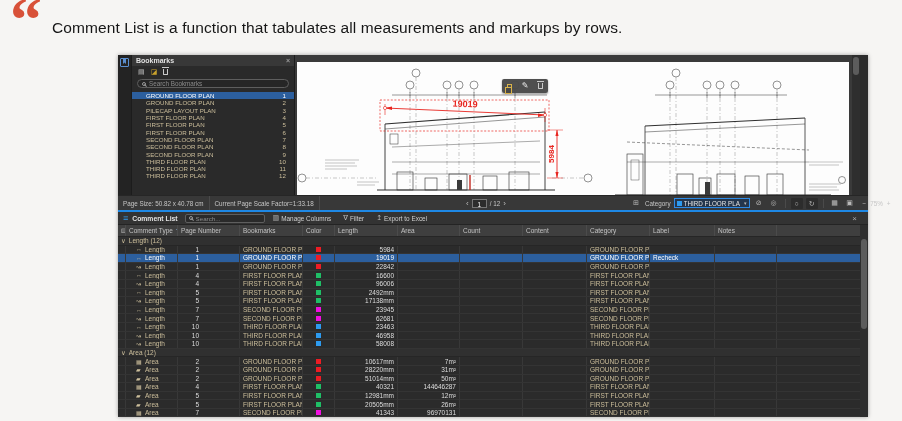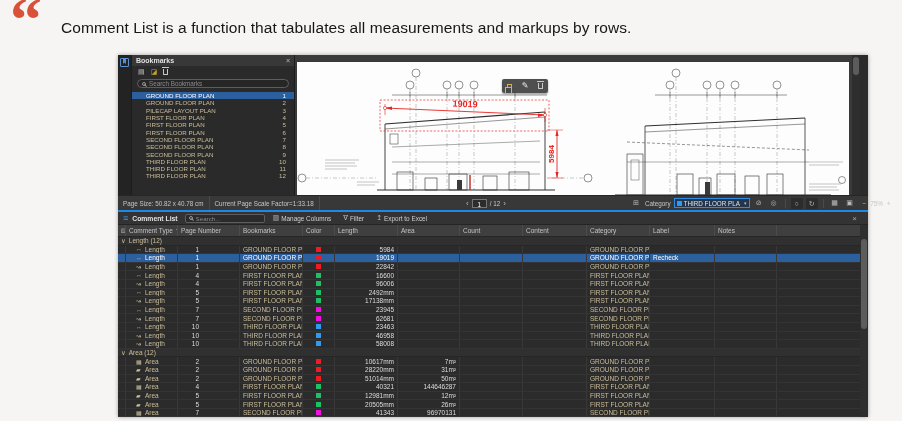--- a/index.html
+++ b/index.html
@@ -2,21 +2,21 @@
 <html><head>
 <meta charset="utf-8">
 <style>
   * { margin:0; padding:0; box-sizing:border-box; }
   body { font-family:"Liberation Sans", sans-serif; }
   .page { position:relative; width:902px; height:421px; background:#f6f5f3; overflow:hidden; }
 
   
   .quote-block { position:absolute; left:10px; top:4px; height:48px; display:flex; align-items:center; }
   .quote-glyph { font-family:"Liberation Serif", serif; font-weight:bold; font-size:64px; color:#d85138; line-height:10px; height:26px; display:inline-block; margin-right:10px; }
-  .quote-text { font-size:15.5px; color:#161616; letter-spacing:.1px;margin-left:9px; }
+  .quote-text { font-size:15.5px; color:#161616; letter-spacing:.1px; }
 
   
   .app { position:absolute; left:118px; top:55px; width:750px; height:362px; background:#2b2b2b; box-shadow:0 0 4px rgba(0,0,0,.35); font-size:6.5px; color:#cfcfcf; }
 
   
   .left-strip { position:absolute; left:0; top:0; width:14px; height:140px; background:#232323; border-right:1px solid #1c1c1c; }
   .bm-strip-icon { display:block; width:9px; height:9px; margin:3px auto; border:1px solid #5b8fd0; border-radius:1px; position:relative; }
   .bm-strip-icon::after { content:""; position:absolute; left:2px; top:0; width:3px; height:5px; background:#5b8fd0; clip-path:polygon(0 0,100% 0,100% 100%,50% 70%,0 100%); }
 
   

